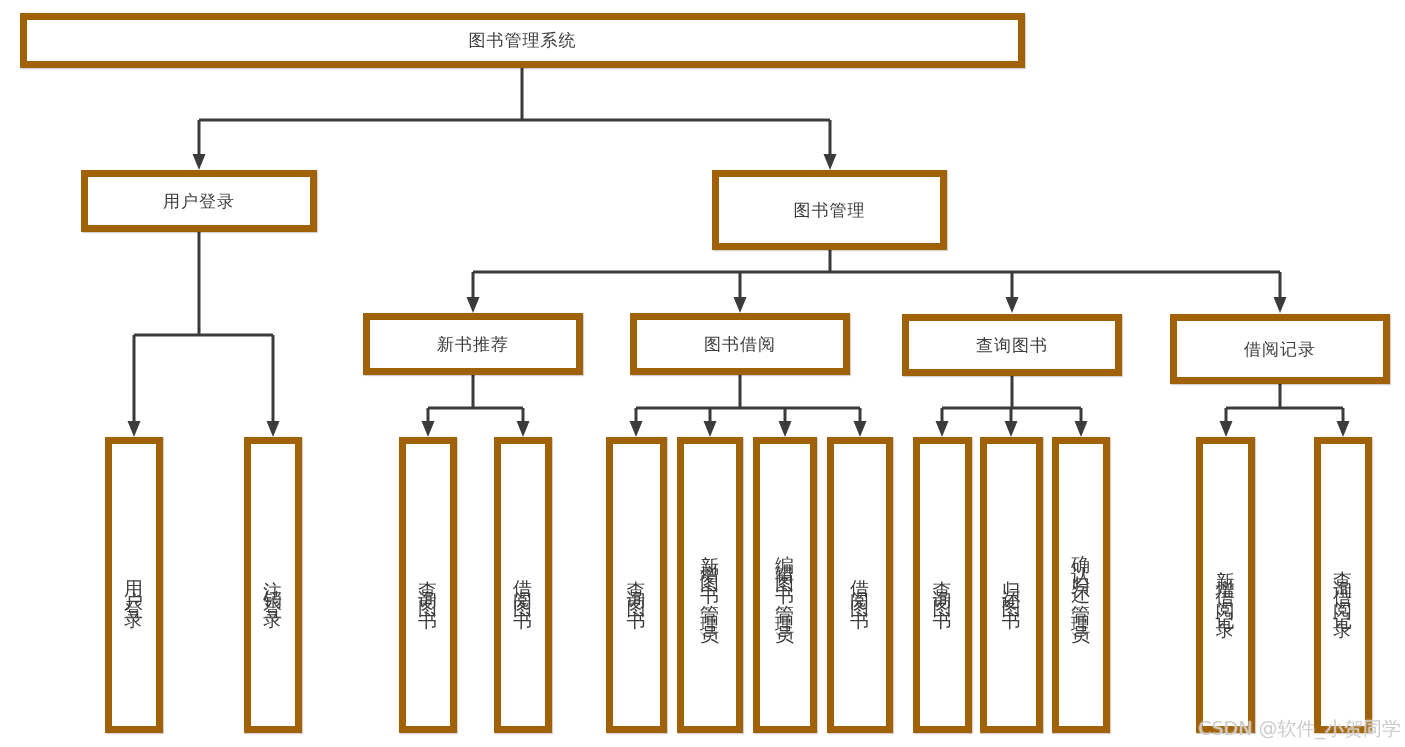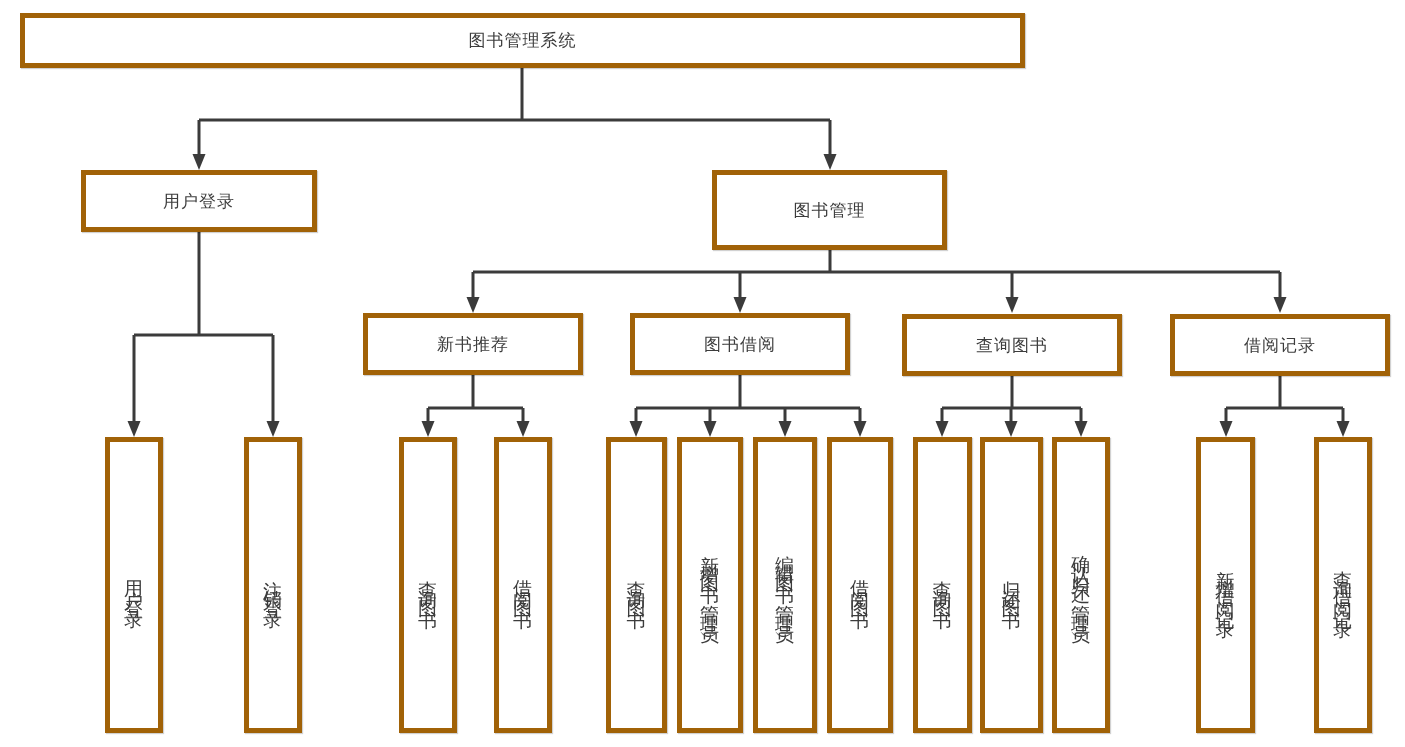--- a/index.html
+++ b/index.html
@@ -14,21 +14,21 @@
   .connector-svg {
     position: absolute;
     left: 0; top: 0;
     width: 1405px; height: 747px;
     z-index: 0;
   }
   .node {
     position: absolute;
     box-sizing: border-box;
     background: #ffffff;
-    border: 5px solid #a16207;
+    border: 7px solid #a16207;
     color: #3c3c3c;
     display: flex;
     align-items: center;
     justify-content: center;
     font-size: 17px;
     letter-spacing: 1px;
     z-index: 1;
     box-shadow: 1px 1px 1px rgba(0,0,0,0.18);
   }
   .leaf {
@@ -96,34 +96,35 @@
   </svg>
 
   <div class="node" style="left:20px; top:13px; width:1005px; height:55px;">图书管理系统</div>
 
   <div class="node" style="left:81px; top:170px; width:236px; height:62px;">用户登录</div>
   <div class="node" style="left:712px; top:170px; width:235px; height:80px;">图书管理</div>
 
   <div class="node" style="left:630px; top:313px; width:220px; height:62px;">图书借阅</div>
   <div class="node" style="left:363px; top:313px; width:220px; height:62px;">新书推荐</div>
   <div class="node" style="left:902px; top:314px; width:220px; height:62px;">查询图书</div>
-  <div class="node" style="left:1170px; top:314px; width:220px; height:62px;">借阅记录</div>
+  <div class="node" style="left:1170px; top:314px; width:220px; height:70px;">借阅记录</div>
 
   <div class="node leaf" style="left:105px; top:437px; width:58px; height:296px;">用户登录</div>
   <div class="node leaf" style="left:244px; top:437px; width:58px; height:296px;">注销登录</div>
 
   <div class="node leaf" style="left:399px; top:437px; width:58px; height:296px;">查询图书</div>
   <div class="node leaf" style="left:494px; top:437px; width:58px; height:296px;">借阅图书</div>
 
   <div class="node leaf" style="left:606px; top:437px; width:61px; height:296px;">查询图书</div>
   <div class="node leaf" style="left:677px; top:437px; width:66px; height:296px;">新增图书（管理员）</div>
   <div class="node leaf" style="left:753px; top:437px; width:64px; height:296px;">编辑图书（管理员）</div>
   <div class="node leaf" style="left:827px; top:437px; width:66px; height:296px;">借阅图书</div>
 
   <div class="node leaf" style="left:913px; top:437px; width:59px; height:296px;">查询图书</div>
   <div class="node leaf" style="left:980px; top:437px; width:63px; height:296px;">归还图书</div>
   <div class="node leaf" style="left:1052px; top:437px; width:58px; height:296px;">确认归还（管理员）</div>
 
   <div class="node leaf" style="left:1196px; top:437px; width:59px; height:296px;">新增借阅记录</div>
   <div class="node leaf" style="left:1314px; top:437px; width:58px; height:296px;">查询借阅记录</div>
 
+  <div class="watermark">CSDN @软件_小贺同学</div>
 
 </div>
 
 </body></html>

